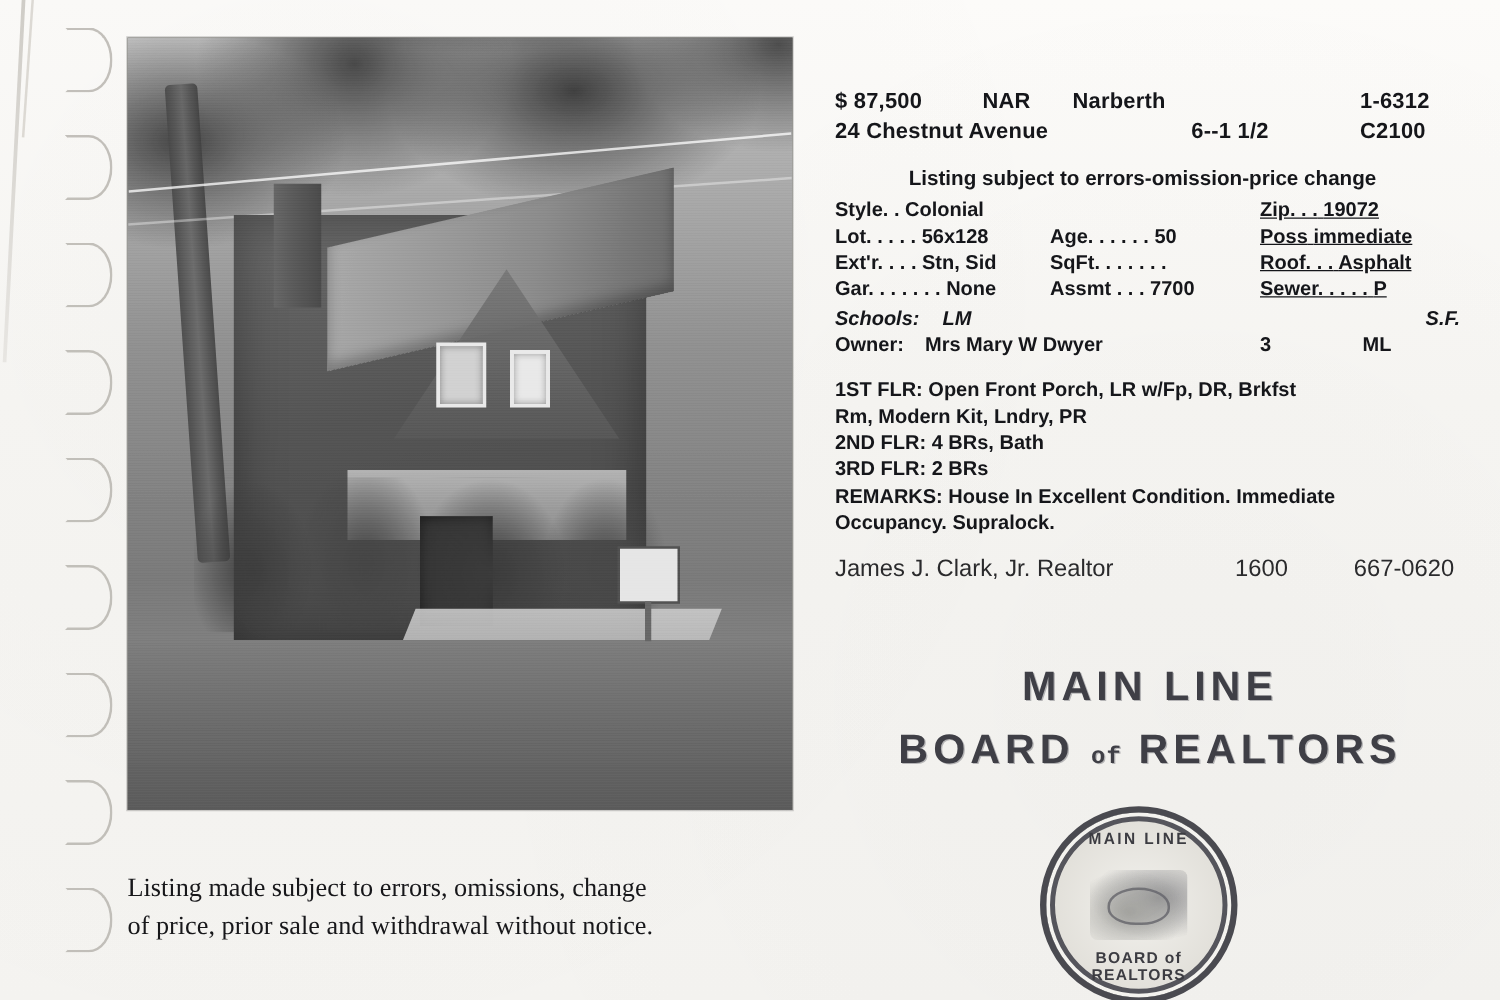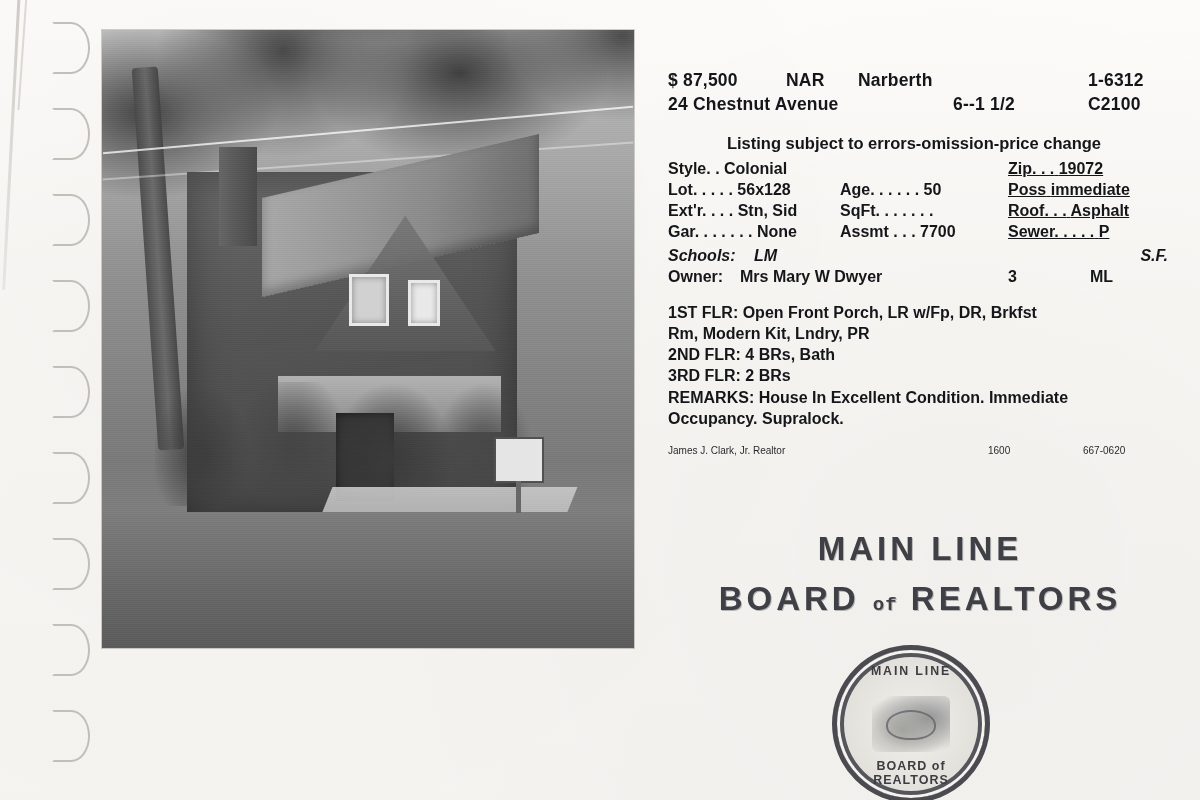--- a/index.html
+++ b/index.html
@@ -245,21 +245,21 @@
     margin-top: 14px;
     font-size: 16px;
     font-weight: 700;
     line-height: 1.33;
   }
   #floors .ln { display: block; }
   .flr-label { }
 
   #agent {
     margin-top: 16px;
-    font-size: 10px;
+    font-size: 19px;
     font-weight: 500;
     color: #2a2a2c;
     display: flex;
   }
 
   
   #board {
     position: absolute;
     left: 660px; top: 530px;
     width: 520px;
@@ -352,20 +352,24 @@
       <div class="porch"></div>
       <div class="door"></div>
       <div class="shrub"></div>
       <div class="walk"></div>
       <div class="lawn"></div>
       <div class="sign"></div>
       <div class="grain"></div>
     </div>
   </div>
 
+  <div id="caption">
+    <div>Listing made subject to errors, omissions, change</div>
+    <div>of price, prior sale and withdrawal without notice.</div>
+  </div>
 
   <div id="listing">
 
     <div id="hdr1" class="row mono-ish">
       <span class="c" style="width:118px">$ 87,500</span>
       <span class="c" style="width:72px">NAR</span>
       <span class="c" style="width:230px">Narberth</span>
       <span class="c">1-6312</span>
     </div>
 

